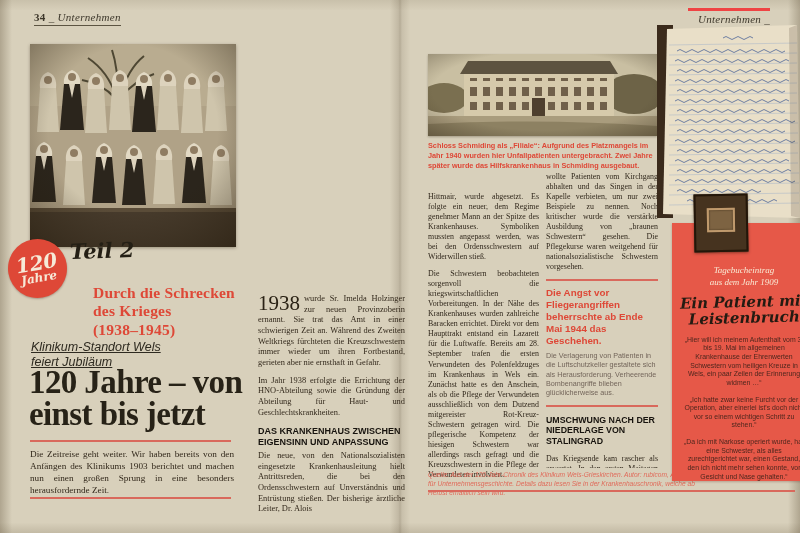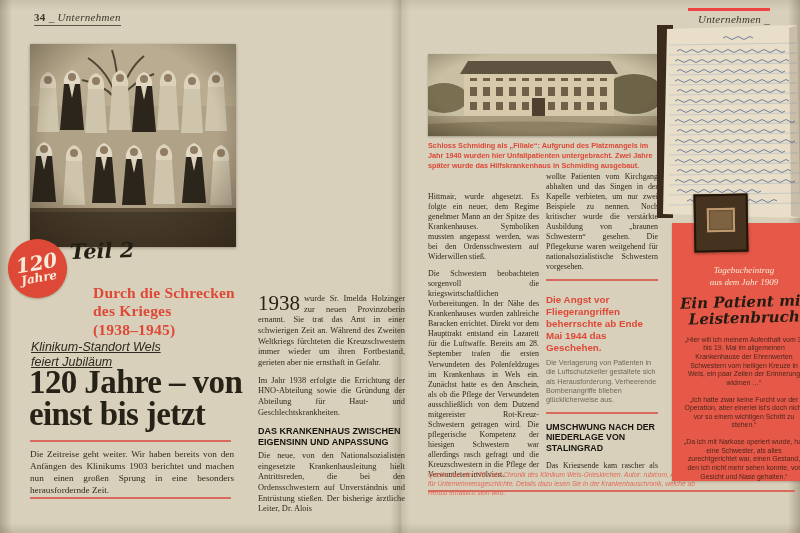--- a/index.html
+++ b/index.html
@@ -59,21 +59,21 @@
   
   .photo-schloss{left:428px;top:54px;width:229px;height:82px;box-shadow:0 1px 2px rgba(40,30,10,.3);background:#c9bfa2;}
   .caption{left:428px;top:141px;width:229px;font:bold 7.3px/1.4 "Liberation Sans",sans-serif;color:var(--red);}
 
   .col{top:172px;height:296px;overflow:hidden;}
   .col1{left:428px;width:111px;margin-top:20px;}
   .col2{left:546px;width:112px;}
   .col p{font:7.9px/1.27 "Liberation Serif",serif;text-align:justify;color:#31281c;margin-bottom:7px;hyphens:auto;-webkit-hyphens:auto;}
   .pull{font:bold 9.3px/1.25 "Liberation Sans",sans-serif;color:var(--red);margin:3px 0 8px;}
   .infobox{border-top:2px solid var(--rule);border-bottom:2px solid var(--rule);padding:6px 0 7px;margin:3px 0 8px;}
-  .infobox-title{font:bold 9.8px/1.22 "Liberation Sans",sans-serif;color:var(--red);margin-bottom:4px;margin-top:7px;}
+  .infobox-title{font:bold 9.8px/1.22 "Liberation Sans",sans-serif;color:var(--red);margin-bottom:4px;}
   .infobox-text{font:7.2px/1.3 "Liberation Sans",sans-serif;color:#73655a;}
   .col-h{font:bold 8.8px/1.2 "Liberation Sans",sans-serif;color:#17130e;margin:0 0 8px;}
   .source{left:428px;top:470px;width:268px;font:italic 6.6px/1.38 "Liberation Sans",sans-serif;color:#e06a5a;}
   .bottom-rule{left:428px;top:490px;width:367px;height:2px;background:var(--rule);}
 
   .photo-diary{left:657px;top:25px;width:143px;height:193px;}
   .notebook{left:694px;top:194px;width:54px;height:58px;background:#46331f;border:2px solid #231609;
     box-shadow:0 1px 3px rgba(30,15,5,.5);transform:rotate(-1deg);z-index:3;}
   .notebook-label{margin:12px auto 0;width:28px;height:24px;background:#7d6342;border:2px solid #c09a6d;box-shadow:inset 0 0 2px #3a2a16;}
 

